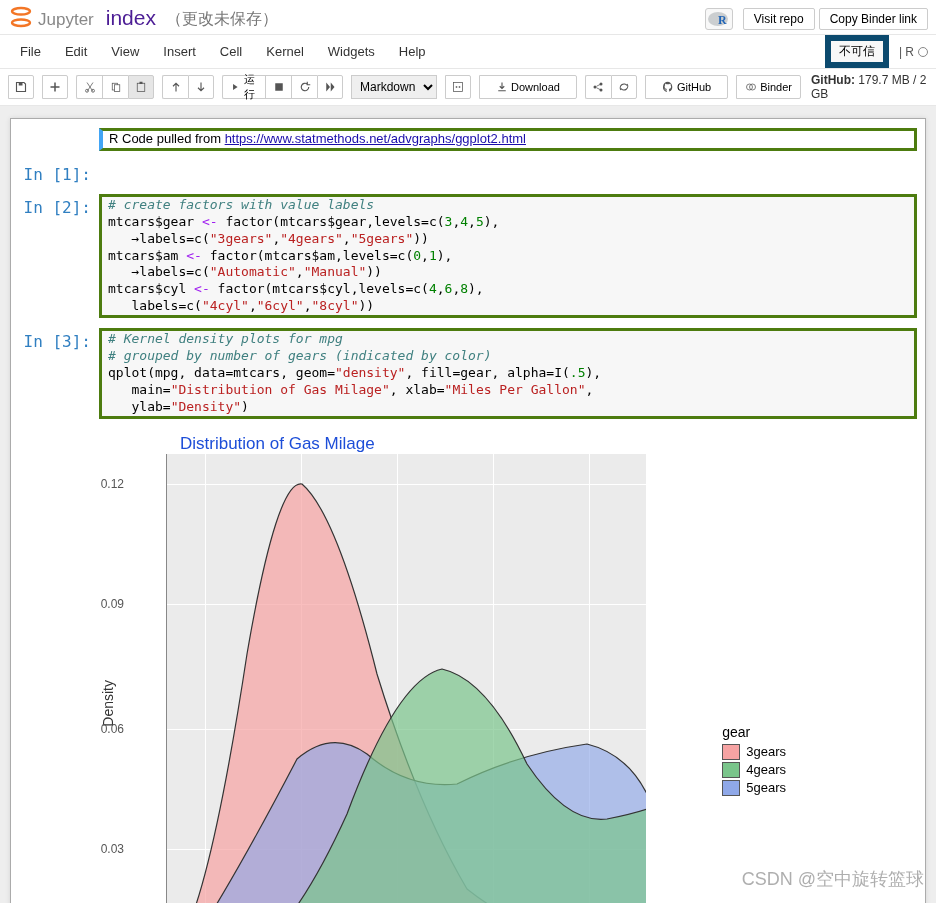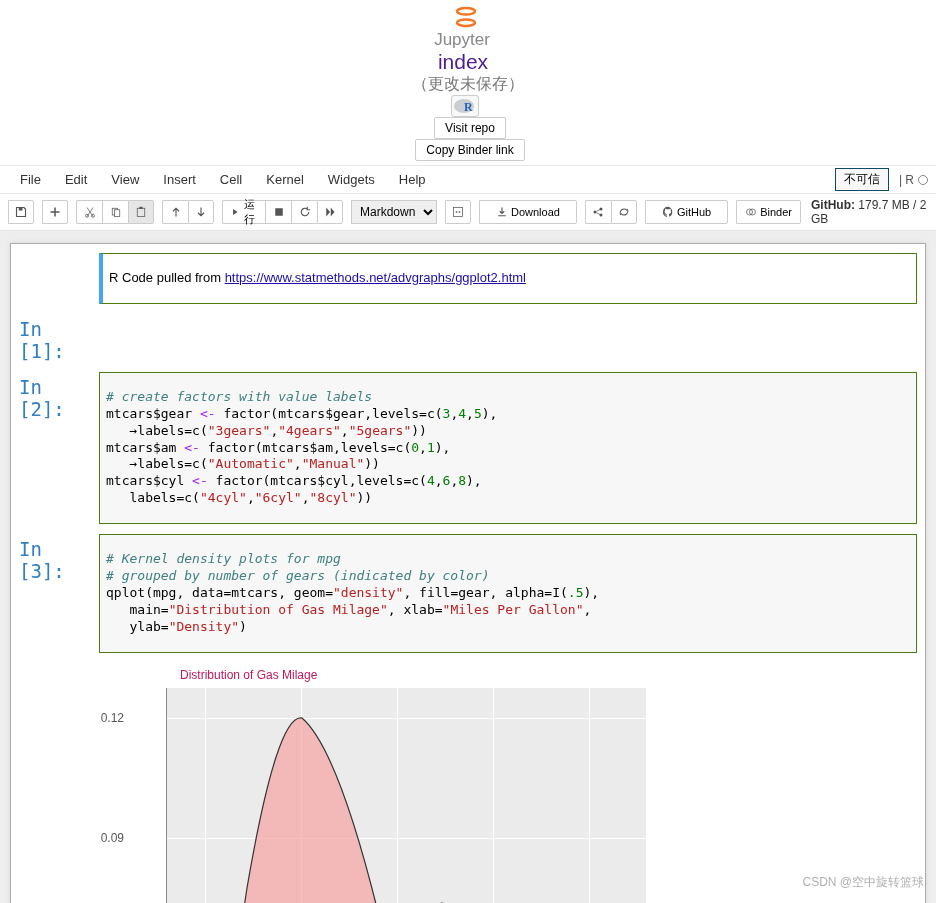--- a/index.html
+++ b/index.html
@@ -1,64 +1,64 @@
 <!DOCTYPE html>
 <html><head>
 <meta charset="utf-8">
 <style>
 * { box-sizing: border-box; margin: 0; padding: 0; }
 body { font-family: "Helvetica Neue", Helvetica, Arial, sans-serif; font-size: 13px; background: #fff; color: #000; width: 936px; }
-.header { display: flex; align-items: center; padding: 4px 8px; border-bottom: 1px solid #e7e7e7; flex-direction: column; }
+.header { display: flex; align-items: flex-end; padding: 4px 8px; border-bottom: 1px solid #e7e7e7; }
 .logo { width: 26px; height: 26px; margin-right: 4px; }
 .brand { font-size: 17px; color: #888; margin-right: 12px; }
 .nbname { font-size: 21px; color: #4c1d95; margin-right: 10px; }
 .unsaved { font-size: 16px; color: #777; }
 .spacer { flex: 1; }
 .kernel-logo { width: 28px; height: 22px; border: 1px solid #ccc; border-radius: 3px; display: flex; align-items: center; justify-content: center; margin-right: 6px; color: #2166ac; font-weight: bold; background:#f8f8f8;}
 .head-btn { border: 1px solid #ccc; background: #fff; padding: 3px 10px; font-size: 12px; border-radius: 2px; cursor: pointer; margin-left: 4px; }
 .menubar { display: flex; align-items: center; padding: 0 8px; border-bottom: 1px solid #e7e7e7; font-size: 13px; }
 .menu-item { padding: 6px 12px; cursor: pointer; color: #333; }
-.trust-box { border: 1px solid #0c4a6e; padding: 2px 8px; font-size: 12px; margin-right: 10px; background:#f8f8f8;}
+.trust-box { border: 6px solid #0c4a6e; padding: 2px 8px; font-size: 12px; margin-right: 10px; background:#f8f8f8;}
 .kernel-label { font-size: 12px; color: #555; margin-right: 4px; }
 .kernel-indicator { width: 10px; height: 10px; border: 1px solid #888; border-radius: 50%; display:inline-block;}
 .toolbar { display: flex; align-items: center; padding: 4px 8px; border-bottom: 1px solid #e7e7e7; gap: 2px; }
 .tb-group { display: flex; margin-right: 6px; }
 .tb-btn { border: 1px solid #ccc; background: #fff; min-width: 26px; height: 24px; display: flex; align-items: center; justify-content: center; cursor: pointer; font-size: 11px; padding: 0 4px; border-radius: 2px; }
 .tb-group .tb-btn { border-radius: 0; border-right: none; }
 .tb-group .tb-btn:first-child { border-radius: 2px 0 0 2px; }
 .tb-group .tb-btn:last-child { border-radius: 0 2px 2px 0; border-right: 1px solid #ccc; }
 .tb-select { height: 24px; border: 1px solid #ccc; font-size: 12px; padding: 0 4px; margin-right: 6px; }
 .mem-text { font-size: 12px; color: #333; }
 .mem-text b { font-weight: bold; }
 .notebook-area { background: #eee; padding: 12px 10px; min-height: 800px; }
 .notebook-inner { background: #fff; border: 1px solid #ababab; box-shadow: 0 0 5px rgba(0,0,0,0.1); padding: 6px 4px; }
 .cell { display: flex; margin-bottom: 4px; padding: 3px 4px;}
-.prompt { width: 80px; flex-shrink: 0; text-align: left; color: #307fc1; font-family: monospace; font-size: 19px; padding: 4px 8px 0 0;}
-.input-area { flex: 1; border: 1px solid #4d7c0f; background: #f7f7f7; padding: 16px 6px; font-family: "SimSun", monospace; font-size: 13px; line-height: 1.3; white-space: pre; overflow-x: auto;}
+.prompt { width: 80px; flex-shrink: 0; text-align: right; color: #307fc1; font-family: monospace; font-size: 16px; padding: 4px 8px 0 0;}
+.input-area { flex: 1; border: 3px solid #4d7c0f; background: #f7f7f7; padding: 0 6px; font-family: "SimSun", monospace; font-size: 13px; line-height: 1.3; white-space: pre; overflow-x: auto;}
 .md-cell { border-left: 4px solid #42a5f5; background: #fff; }
 .code-comment { color: #408080; font-style: italic; }
 .code-assign { color: #a020f0; }
 .code-str { color: #ba2121; }
 .code-num { color: #008000; }
 .output-area { margin-left: 85px; padding: 8px 0;}
 .chart-container { position: relative; width: 620px; }
-.chart-title { font-size: 12px; color: #be185d; margin-left: 80px; margin-bottom: 6px; }
+.chart-title { font-size: 17px; color: #1d4ed8; margin-left: 80px; }
 .plot-frame { display: flex; }
 .yaxis-label { writing-mode: vertical-rl; transform: rotate(180deg); font-size: 14px; color: #333; align-self: center; margin-right: 4px; }
 .plot-body { position: relative; }
 .ylabels { position: absolute; left: -42px; top: 0; font-size: 12px; color: #555; height: 100%;}
 .ylab { position: absolute; right: 0; transform: translateY(-50%); }
 .plot-box { width: 480px; height: 500px; background: #ebebeb; border-left: 1px solid #888; border-bottom: 0; position: relative; overflow:hidden;}
 .grid-v { position: absolute; top: 0; bottom: 0; width: 1px; background: #fff; }
 .grid-h { position: absolute; left: 0; right: 0; height: 1px; background: #fff; }
 .legend { position: absolute; right: -140px; top: 270px; font-size: 13px;}
 .legend-title { font-weight: normal; margin-bottom: 4px; font-size:14px;}
 .legend-item { display: flex; align-items: center; margin-bottom: 2px; }
 .legend-swatch { width: 18px; height: 16px; border: 1px solid #555; margin-right: 6px; }
-.watermark { position: fixed; right: 12px; bottom: 12px; color: rgba(120,120,120,0.6); font-size: 12px; font-family: sans-serif;}
+.watermark { position: fixed; right: 12px; bottom: 12px; color: rgba(120,120,120,0.6); font-size: 18px; font-family: sans-serif;}
 a.link { color: #1a0dab; text-decoration: underline; }
 svg.icon { width: 12px; height: 12px; }
 </style>
 </head>
 <body>
 
 <div class="header">
   <span class="logo">
     <svg viewBox="0 0 32 32">
         <ellipse cx="16" cy="9" rx="11" ry="4" fill="none" stroke="#f37626" stroke-width="3"></ellipse>

